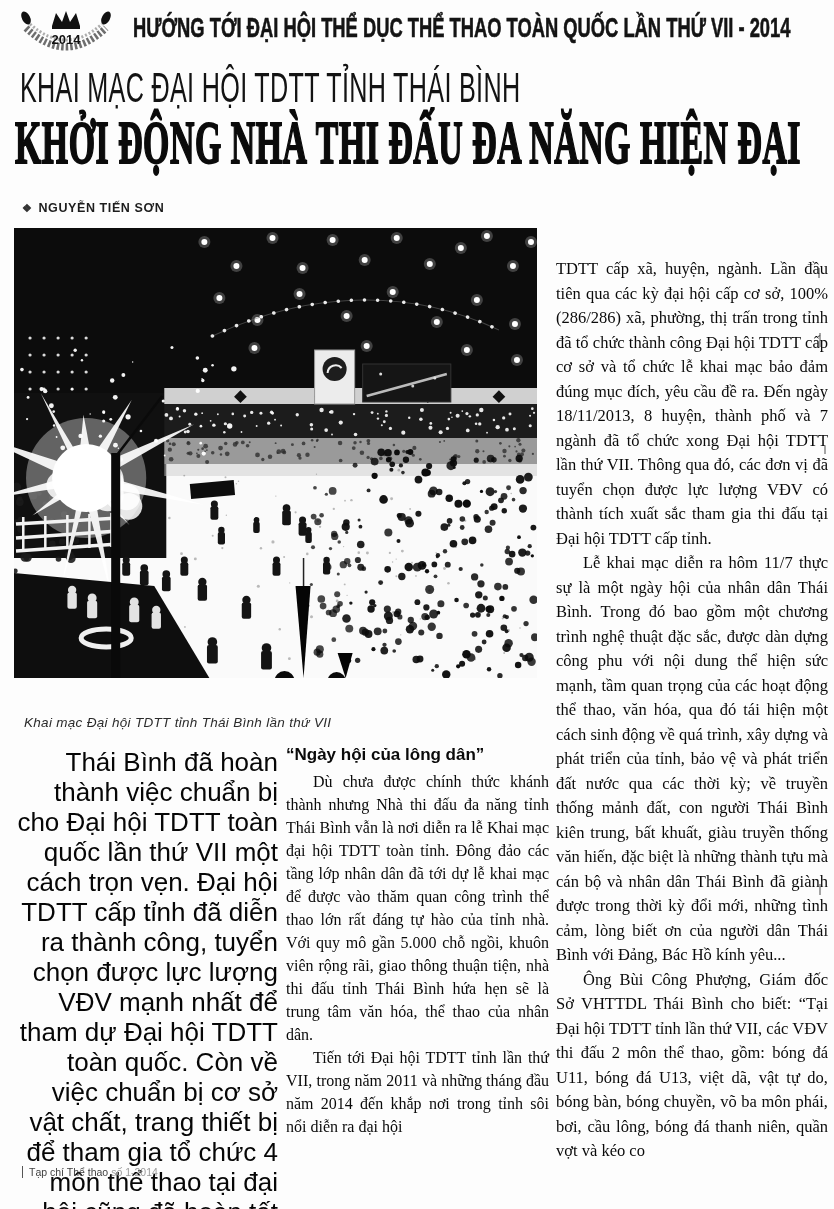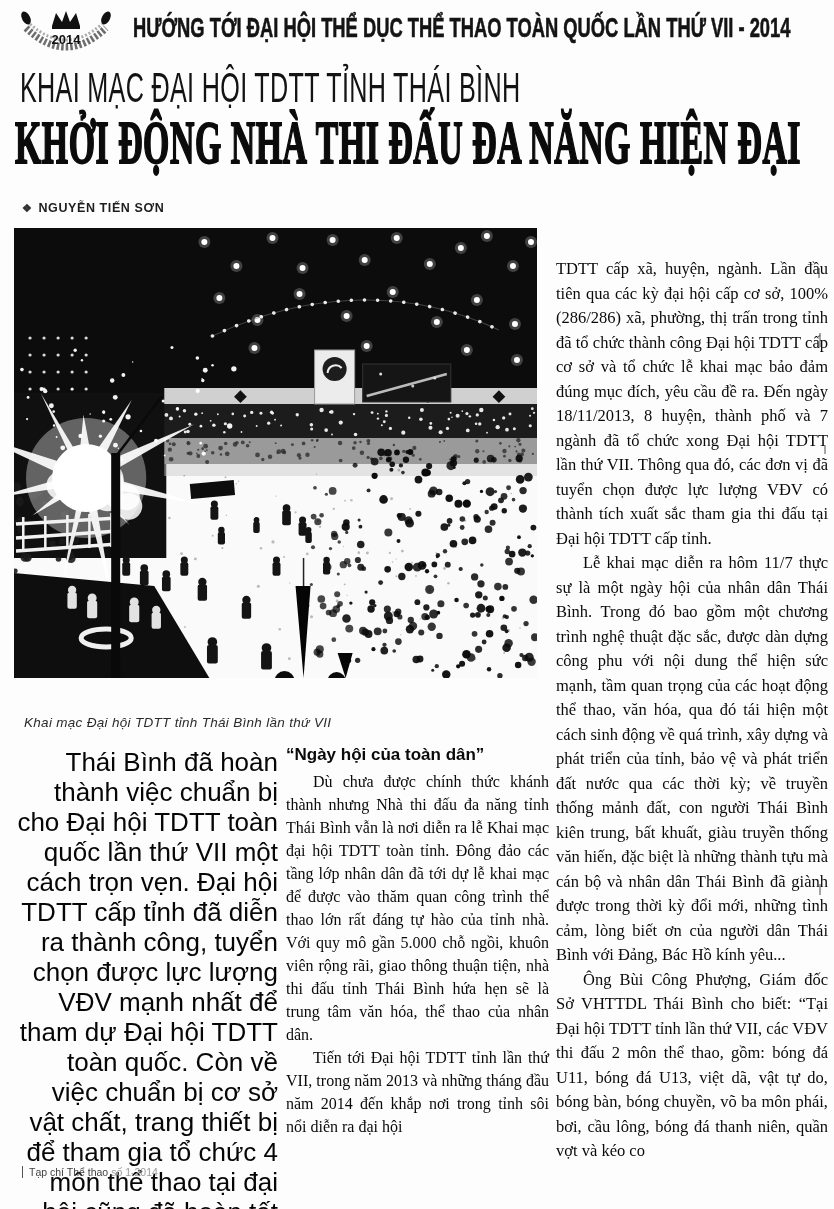--- a/index.html
+++ b/index.html
@@ -808,23 +808,23 @@
 
       <circle cx="270" cy="453" r="10" fill="#0a0a0a"></circle>
       <circle cx="322" cy="453" r="9" fill="#0a0a0a"></circle>
     </svg>
   </figure>
   <figcaption class="caption">Khai mạc Đại hội TDTT tỉnh Thái Bình lần thứ VII</figcaption>
 
   <div class="lede">Thái Bình đã hoàn thành việc chuẩn bị cho Đại hội TDTT toàn quốc lần thứ VII một cách trọn vẹn. Đại hội TDTT cấp tỉnh đã diễn ra thành công, tuyển chọn được lực lượng VĐV mạnh nhất để tham dự Đại hội TDTT toàn quốc. Còn về việc chuẩn bị cơ sở vật chất, trang thiết bị để tham gia tổ chức 4 môn thể thao tại đại hội cũng đã hoàn tất với dự án trọng điểm là Nhà thi đấu đa năng Thái Bình.</div>
 
   <section class="col col-mid">
-    <h3>“Ngày hội của toàn dân”</h3>
+    <h3>“Ngày hội của lông dân”</h3>
     <p class="indent">Dù chưa được chính thức khánh thành nhưng Nhà thi đấu đa năng tỉnh Thái Bình vẫn là nơi diễn ra lễ Khai mạc đại hội TDTT toàn tỉnh. Đông đảo các tầng lớp nhân dân đã tới dự lễ khai mạc để được vào thăm quan công trình thể thao lớn rất đáng tự hào của tỉnh nhà. Với quy mô gần 5.000 chỗ ngồi, khuôn viên rộng rãi, giao thông thuận tiện, nhà thi đấu tỉnh Thái Bình hứa hẹn sẽ là trung tâm văn hóa, thể thao của nhân dân.</p>
-    <p class="indent">Tiến tới Đại hội TDTT tỉnh lần thứ VII, trong năm 2013 và những tháng đầu năm 2014 đến khắp nơi trong tỉnh sôi nổi diễn ra đại hội</p>
+    <p class="indent">Tiến tới Đại hội TDTT tỉnh lần thứ VII, trong năm 2011 và những tháng đầu năm 2014 đến khắp nơi trong tỉnh sôi nổi diễn ra đại hội</p>
   </section>
 
   <section class="col col-right">
     <p>TDTT cấp xã, huyện, ngành. Lần đầu tiên qua các kỳ đại hội cấp cơ sở, 100% (286/286) xã, phường, thị trấn trong tỉnh đã tổ chức thành công Đại hội TDTT cấp cơ sở và tổ chức lễ khai mạc bảo đảm đúng mục đích, yêu cầu đề ra. Đến ngày 18/11/2013, 8 huyện, thành phố và 7 ngành đã tổ chức xong Đại hội TDTT lần thứ VII. Thông qua đó, các đơn vị đã tuyển chọn được lực lượng VĐV có thành tích xuất sắc tham gia thi đấu tại Đại hội TDTT cấp tỉnh.</p>
     <p class="indent">Lễ khai mạc diễn ra hôm 11/7 thực sự là một ngày hội của nhân dân Thái Bình. Trong đó bao gồm một chương trình nghệ thuật đặc sắc, được dàn dựng công phu với nội dung thể hiện sức mạnh, tầm quan trọng của các hoạt động thể thao, văn hóa, qua đó tái hiện một cách sinh động về quá trình, xây dựng và phát triển của tỉnh, bảo vệ và phát triển đất nước qua các thời kỳ; về truyền thống mảnh đất, con người Thái Bình kiên trung, bất khuất, giàu truyền thống văn hiến, đặc biệt là những thành tựu mà cán bộ và nhân dân Thái Bình đã giành được trong thời kỳ đổi mới, những tình cảm, lòng biết ơn của người dân Thái Bình với Đảng, Bác Hồ kính yêu...</p>
     <p class="indent">Ông Bùi Công Phượng, Giám đốc Sở VHTTDL Thái Bình cho biết: “Tại Đại hội TDTT tỉnh lần thứ VII, các VĐV thi đấu 2 môn thể thao, gồm: bóng đá U11, bóng đá U13, việt dã, vật tự do, bóng bàn, bóng chuyền, võ ba môn phái, bơi, cầu lông, bóng đá thanh niên, quần vợt và kéo co</p>
   </section>
 
   <footer class="page-footer">
     <span>Tạp chí Thể thao</span>

